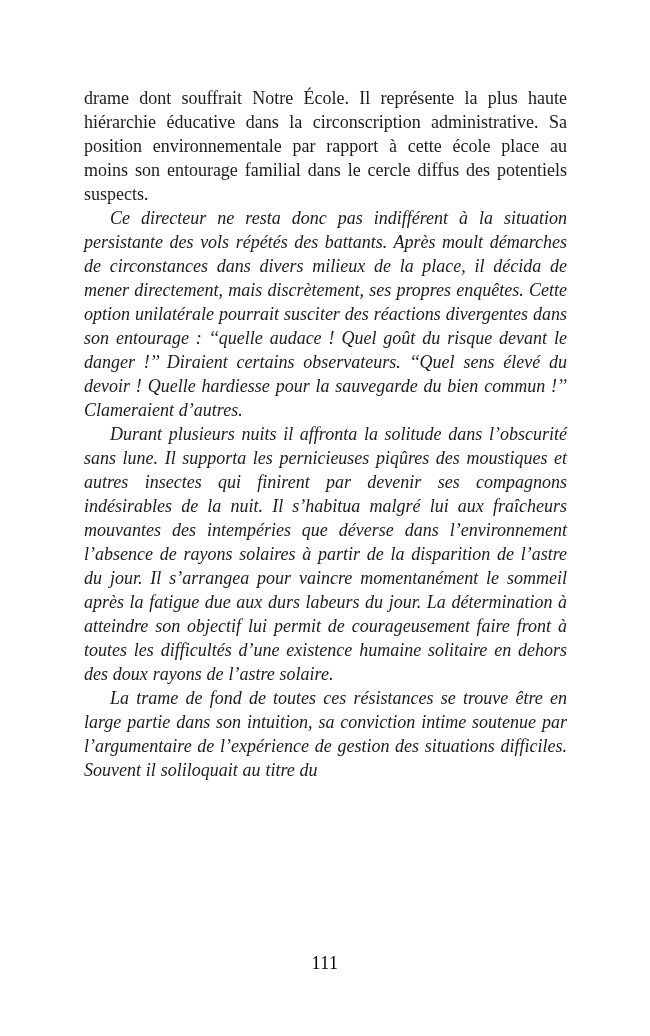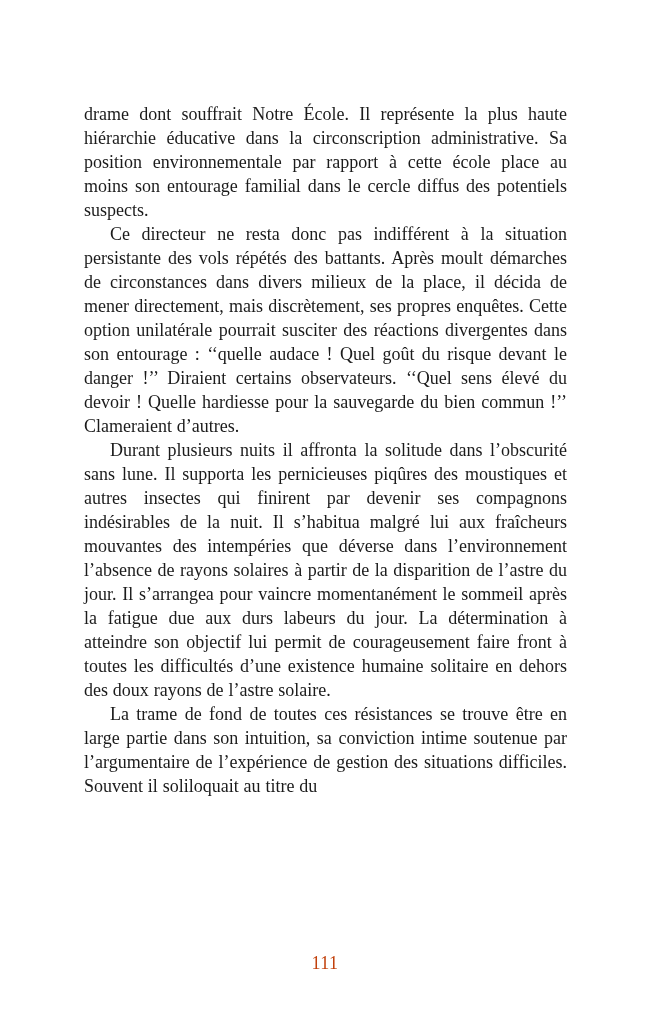--- a/index.html
+++ b/index.html
@@ -21,39 +21,39 @@
     left: 84px;
     top: 86px;
     width: 483px;
     font-size: 18px;
     line-height: 24px;
     text-align: justify;
     text-justify: inter-word;
     hyphens: none;
     -webkit-hyphens: none;
     word-spacing: 0.02em;
-    margin-top: 16px;
   }
   .para {
     margin: 0;
     padding: 0;
   }
   .para.indent {
     text-indent: 26px;
+    font-style: italic;
   }
   .page-number {
     position: absolute;
     left: 0;
     right: 0;
     top: 951px;
     text-align: center;
     font-size: 18px;
     line-height: 24px;
     letter-spacing: 0.5px;
-    color: #c2410c;
+    color: #000000;
   }
 </style>
 </head>
 <body>
 
 <div class="page">
   <main class="text-block">
       <p class="para">drame dont souffrait Notre École. Il représente la plus haute hiérarchie éducative dans la circonscription administrative. Sa position environnementale par rapport à cette école place au moins son entourage familial dans le cercle diffus des potentiels suspects.</p>
       <p class="para indent">Ce directeur ne resta donc pas indifférent à la situation persistante des vols répétés des battants. Après moult démarches de circonstances dans divers milieux de la place, il décida de mener directement, mais discrètement, ses propres enquêtes. Cette option unilatérale pourrait susciter des réactions divergentes dans son entourage&nbsp;: ‘‘quelle audace&nbsp;! Quel goût du risque devant le danger&nbsp;!’’ Diraient certains observateurs. ‘‘Quel sens élevé du devoir&nbsp;! Quelle hardiesse pour la sauvegarde du bien commun&nbsp;!’’ Clameraient d’autres.</p>
       <p class="para indent">Durant plusieurs nuits il affronta la solitude dans l’obscurité sans lune. Il supporta les pernicieuses piqûres des moustiques et autres insectes qui finirent par devenir ses compagnons indésirables de la nuit. Il s’habitua malgré lui aux fraîcheurs mouvantes des intempéries que déverse dans l’environnement l’absence de rayons solaires à partir de la disparition de l’astre du jour. Il s’arrangea pour vaincre momentanément le sommeil après la fatigue due aux durs labeurs du jour. La détermination à atteindre son objectif lui permit de courageusement faire front à toutes les difficultés d’une existence humaine solitaire en dehors des doux rayons de l’astre solaire.</p>

